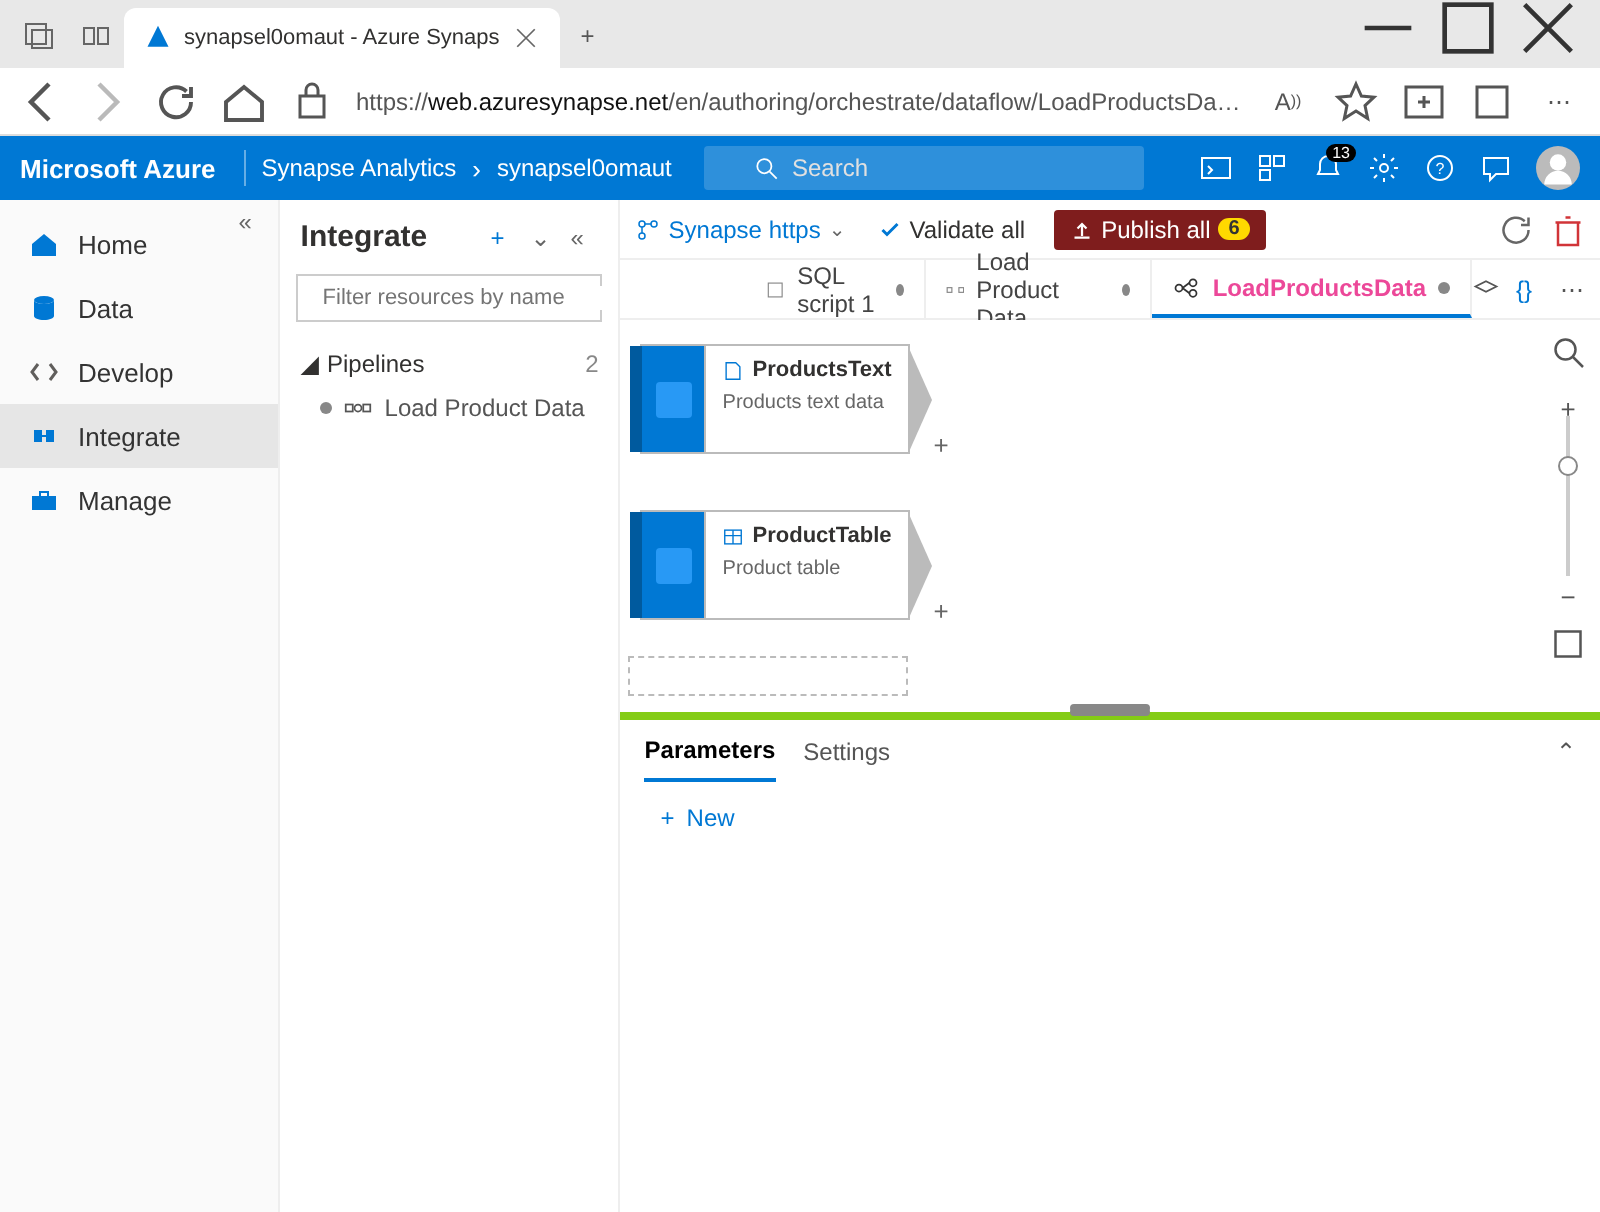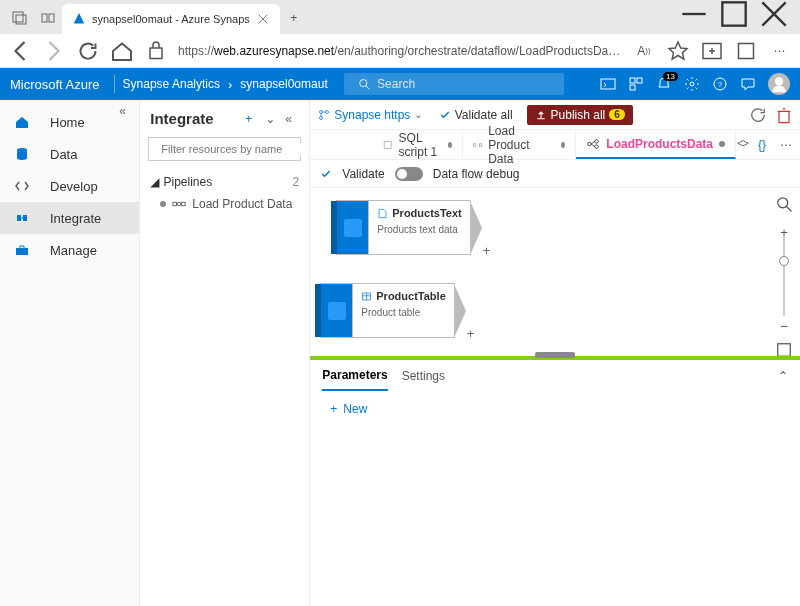--- a/index.html
+++ b/index.html
@@ -14,38 +14,38 @@
 .win-ctrl { margin-left: auto; display: flex; gap: 0; align-self: flex-start; }
 .win-btn { width: 40px; height: 28px; display: flex; align-items: center; justify-content: center; color: #333; }
 
 .addr-bar { height: 34px; display: flex; align-items: center; gap: 10px; padding: 0 8px; border-bottom: 1px solid #ddd; }
 .nav-btn { width: 24px; height: 24px; color: #555; display: flex; align-items: center; justify-content: center; }
 .url { flex: 1; font-size: 12px; color: #555; white-space: nowrap; overflow: hidden; text-overflow: ellipsis; }
 .url-host { color: #111; }
 
 
 .az-bar { height: 32px; background: #0078d4; color: #fff; display: flex; align-items: center; padding: 0 10px; gap: 8px; font-size: 13px; }
-.az-title { font-weight: 400; margin-right: 6px; }
+.az-title { font-weight: 700; margin-right: 6px; }
 .az-sep { width: 1px; height: 18px; background: rgba(255,255,255,.4); }
 .az-crumb { font-size: 12px; }
-.az-search { flex: 1; display: flex; align-items: center; gap: 6px; background: rgba(255,255,255,.18); height: 22px; border-radius: 2px; padding: 0 13px; margin: 0 8px; max-width: 220px; }
+.az-search { flex: 1; display: flex; align-items: center; gap: 6px; background: rgba(255,255,255,.18); height: 22px; border-radius: 2px; padding: 0 24px; margin: 0 8px; max-width: 220px; }
 .az-search input { background: transparent; border: none; outline: none; color: #fff; font-size: 12px; width: 100%; }
 .az-search input::placeholder { color: #e0e0e0; }
 .az-right { margin-left: auto; display: flex; align-items: center; gap: 12px; }
 .az-ico { width: 16px; height: 16px; }
 .badge { position: relative; }
 .badge::after { content: attr(data-count); position: absolute; top: -4px; right: -6px; background: #000; color: #fff; font-size: 8px; border-radius: 7px; padding: 0 3px; }
 .avatar { width: 22px; height: 22px; background: #bbb; border-radius: 50%; display: flex; align-items: center; justify-content: center; color: #fff; }
 
 .main { display: flex; height: calc(606px - 34px - 34px - 32px); }
 
 
 .leftnav { width: 150px; background: #fafafa; border-right: 1px solid #eee; padding-top: 6px; position: relative; }
 .leftnav .collapse { position: absolute; top: 4px; right: 4px; color: #666; width: 16px; height: 16px; }
-.nav-item { display: flex; align-items: center; gap: 20px; padding: 8px 14px; font-size: 13px; color: #333; cursor: pointer; }
+.nav-item { display: flex; align-items: center; gap: 9px; padding: 8px 14px; font-size: 13px; color: #333; cursor: pointer; }
 .nav-item.active { background: #e6e6e6; }
 .nav-ico { width: 16px; height: 16px; }
 .ico-blue { color: #0078d4; }
 .ico-gray { color: #605e5c; }
 
 
 .explorer { width: 170px; border-right: 1px solid #eee; display: flex; flex-direction: column; }
 .toolbar2 { height: 30px; display: flex; align-items: center; gap: 6px; padding: 0 8px; font-size: 12px; border-bottom: 1px solid #fff; }
 .synlive { color: #0078d4; display: flex; align-items: center; gap: 4px; }
 .chev { font-size: 10px; color: #666; }
@@ -383,31 +383,23 @@
       </div>
       <div class="tab-act">
         <span class="sm"><svg viewBox="0 0 16 16">
               <path d="M8 3l6 3-6 3-6-3z" fill="none" stroke="currentColor"></path>
             </svg></span>
         <span class="sm" style="color:#0078d4">{}</span>
         <span>⋯</span>
       </div>
     </div>
 
-    <div class="subbar">
-      <span class="check" style="width:12px;height:12px"><svg viewBox="0 0 16 16">
-            <path d="M3 8l3 3 7-7" fill="none" stroke="currentColor" stroke-width="2"></path>
-          </svg></span>
-      <span>Validate</span>
-      <span class="toggle"></span>
-      <span>Data flow debug</span>
-    </div>
 
     <div class="design">
-      <div class="flowcard" style="top:12px;left:26px">
+      <div class="flowcard" style="top:12px;left:10px">
         <div class="srcblk">
             <div class="srcico"></div>
           </div>
         <div class="flowbody">
           <div class="hdr">
               <span style="width:11px;height:11px;color:#0078d4"><svg viewBox="0 0 16 16">
                   <path d="M3 2h7l3 3v9H3z" fill="none" stroke="currentColor"></path>
                 </svg></span>
               <span>ProductsText</span>
             </div>

